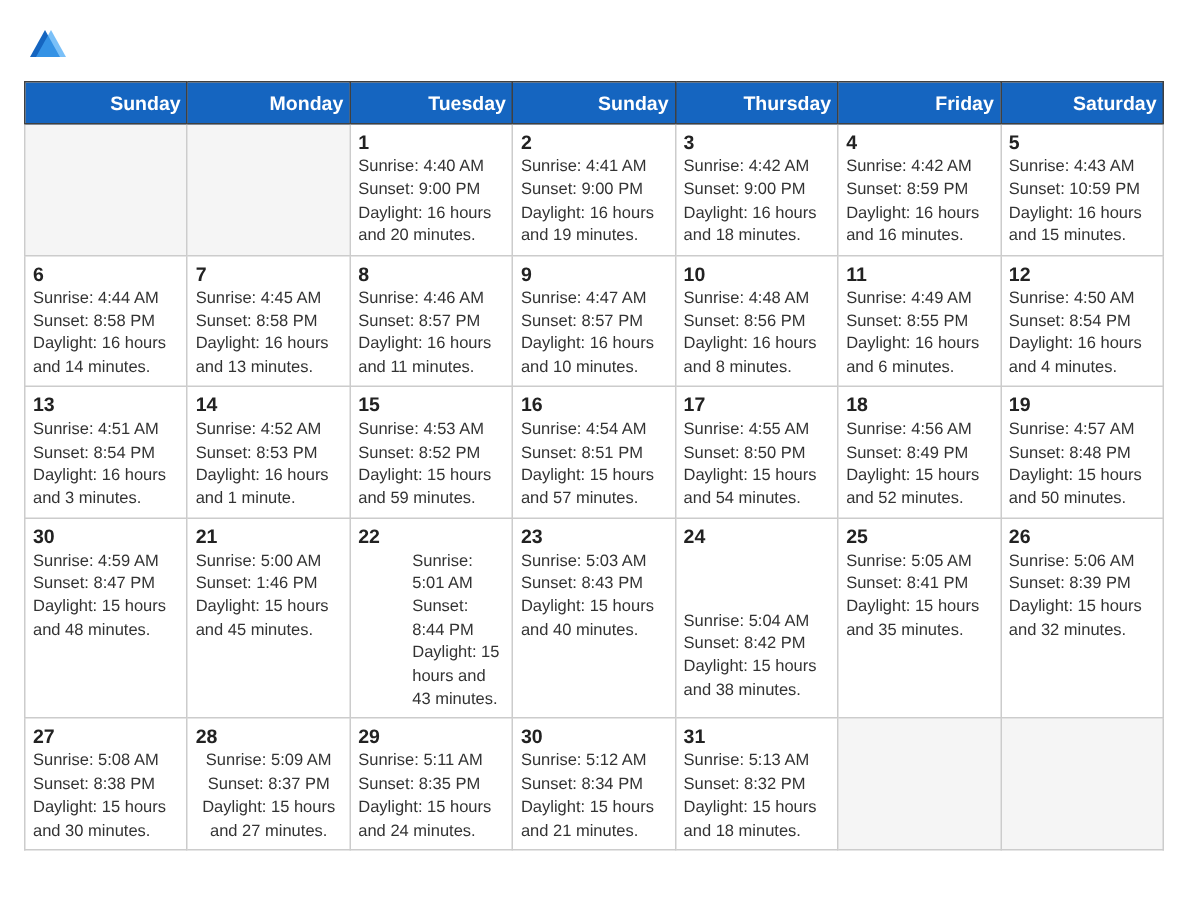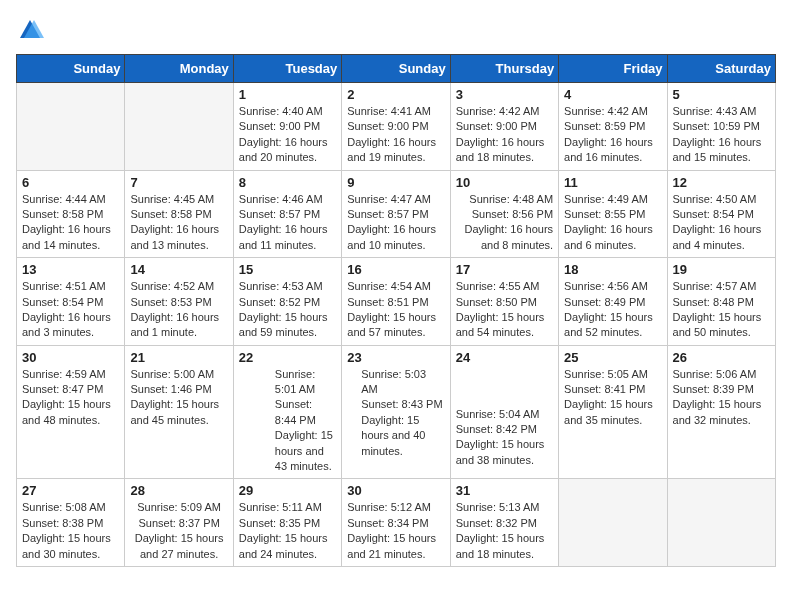--- a/index.html
+++ b/index.html
@@ -179,21 +179,21 @@
 Daylight: 16 hours and 11 minutes.</div>
         </td>
         <td>
           <span class="day-number">9</span>
           <div class="cell-text" style="white-space: pre-line;">Sunrise: 4:47 AM
 Sunset: 8:57 PM
 Daylight: 16 hours and 10 minutes.</div>
         </td>
         <td>
           <span class="day-number">10</span>
-          <div class="cell-text" style="white-space: pre-line; text-align: right;">Sunrise: 4:48 AM
+          <div class="cell-text" style="white-space: pre-line;">Sunrise: 4:48 AM
 Sunset: 8:56 PM
 Daylight: 16 hours and 8 minutes.</div>
         </td>
         <td>
           <span class="day-number">11</span>
           <div class="cell-text" style="white-space: pre-line;">Sunrise: 4:49 AM
 Sunset: 8:55 PM
 Daylight: 16 hours and 6 minutes.</div>
         </td>
         <td>
@@ -261,21 +261,21 @@
 Daylight: 15 hours and 45 minutes.</div>
         </td>
         <td>
           <span class="day-number">22</span>
           <div class="cell-text" style="white-space: pre-line; margin-left: 36px;">Sunrise: 5:01 AM
 Sunset: 8:44 PM
 Daylight: 15 hours and 43 minutes.</div>
         </td>
         <td>
           <span class="day-number">23</span>
-          <div class="cell-text" style="white-space: pre-line; margin-left: 14px;">Sunrise: 5:03 AM
+          <div class="cell-text" style="white-space: pre-line;">Sunrise: 5:03 AM
 Sunset: 8:43 PM
 Daylight: 15 hours and 40 minutes.</div>
         </td>
         <td>
           <span class="day-number">24</span>
           <div class="cell-text" style="white-space: pre-line; margin-top: 42px;">Sunrise: 5:04 AM
 Sunset: 8:42 PM
 Daylight: 15 hours and 38 minutes.</div>
         </td>
         <td>

